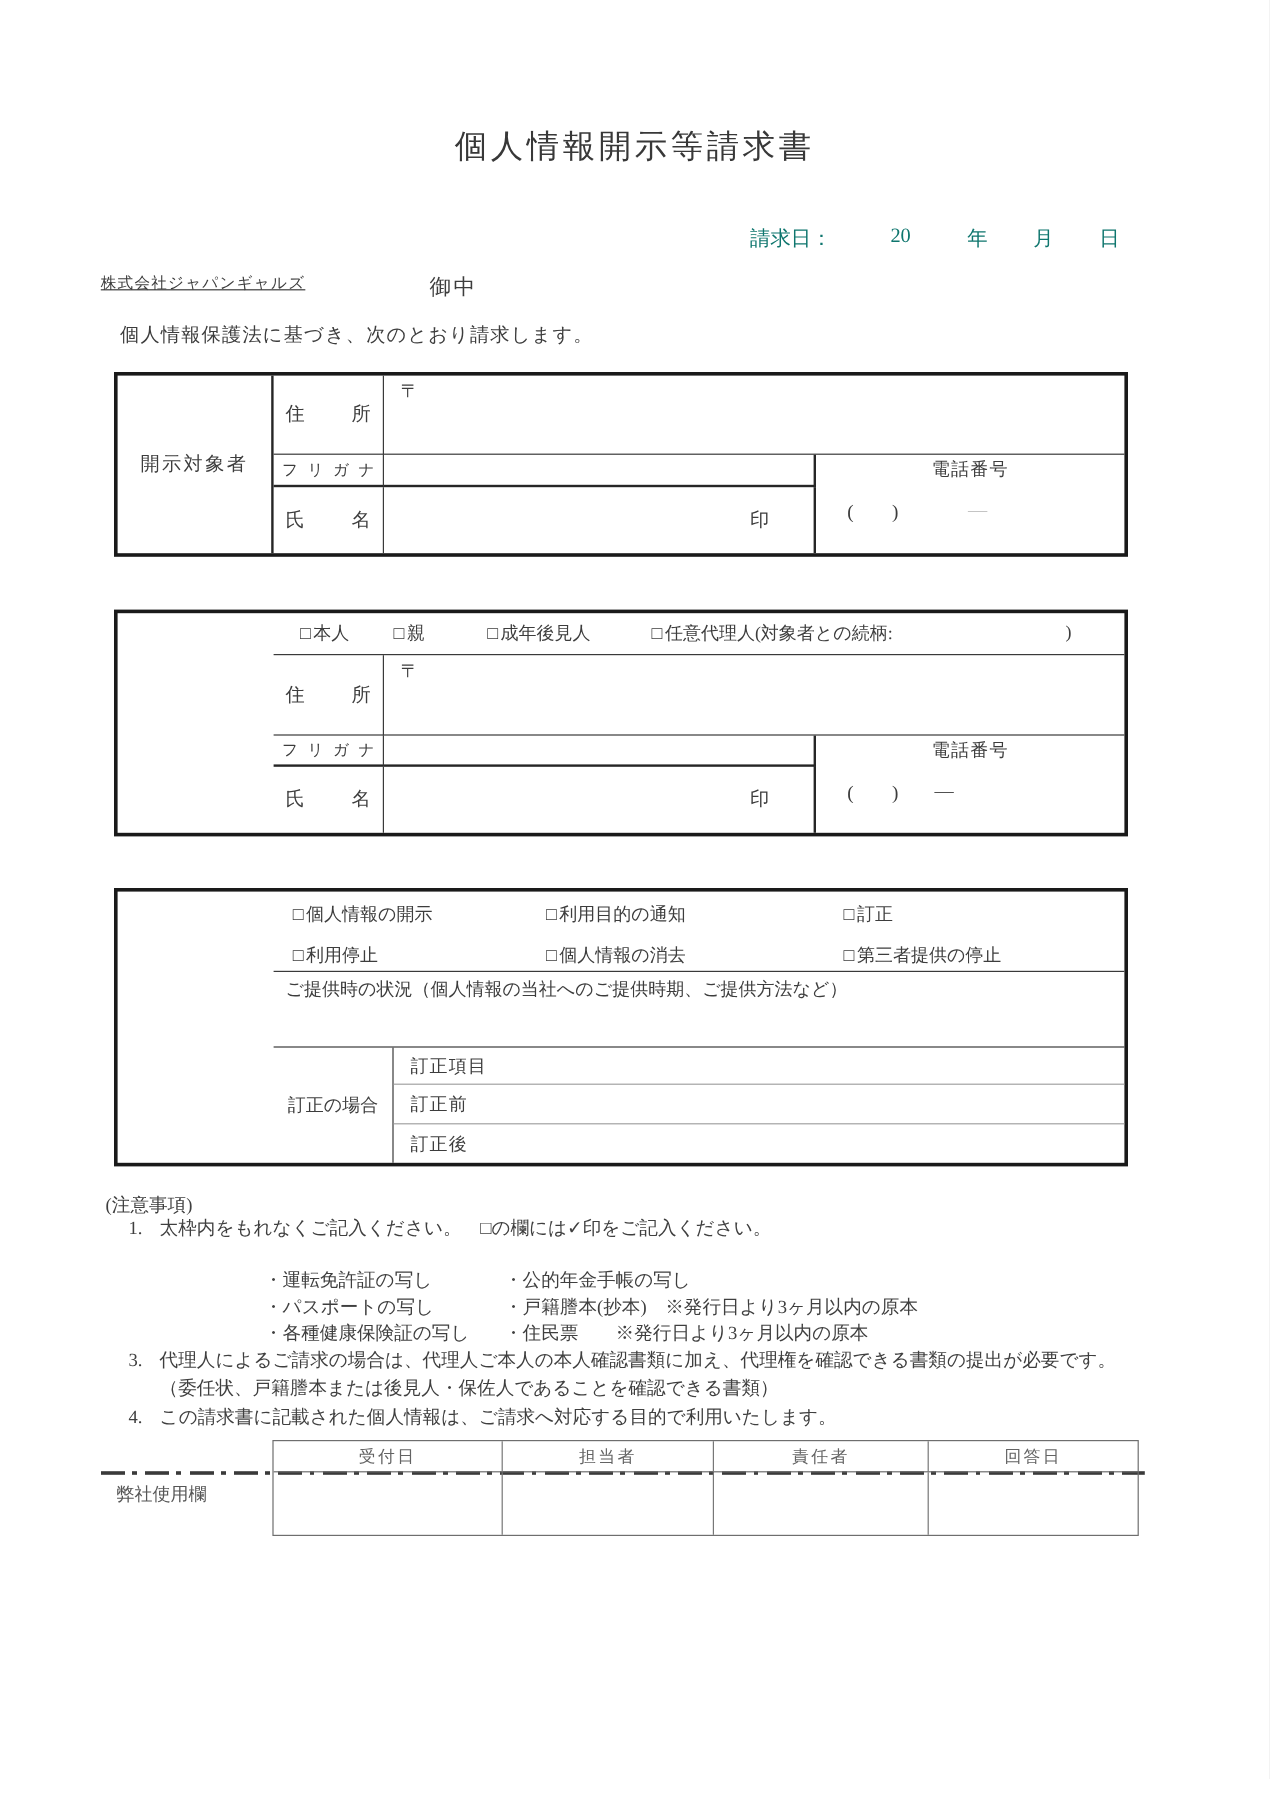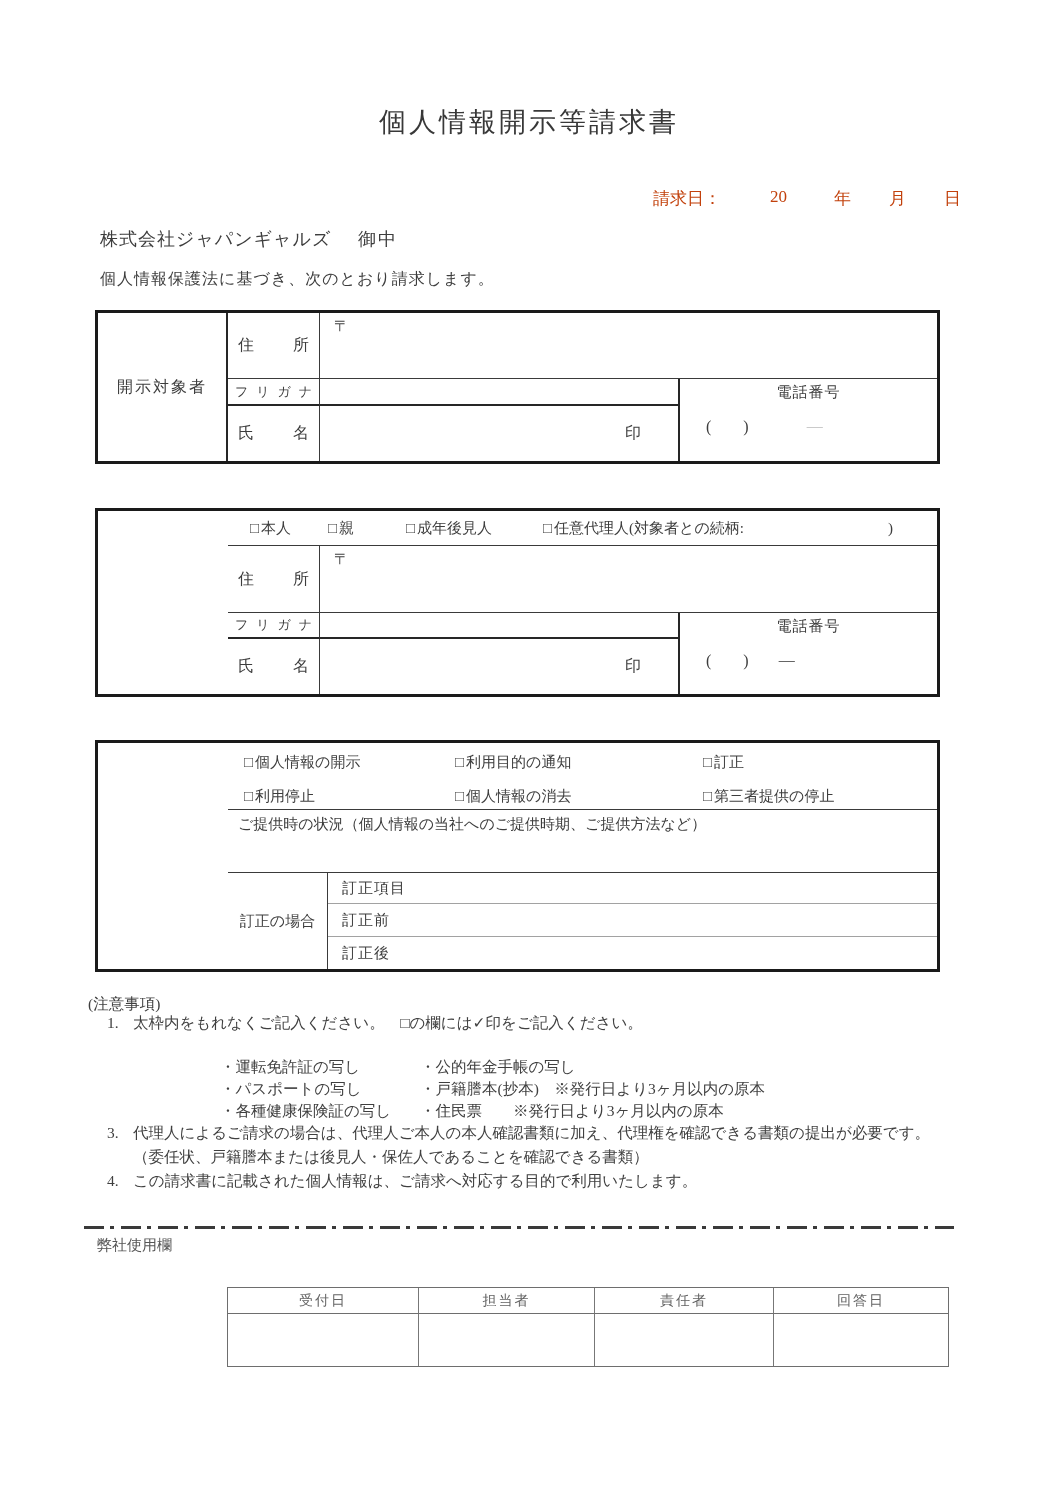--- a/index.html
+++ b/index.html
@@ -6,22 +6,22 @@
   .page{
     position:relative; width:1058px; height:1495px; margin:0 auto;
     background:#ffffff; overflow:hidden;
     font-family:"Liberation Serif","DejaVu Serif",serif;
     color:#3d3d3d;
   }
   .title{
     position:absolute; top:104px; left:0; width:100%;
     text-align:center; font-size:27px; letter-spacing:3px; color:#383838;
   }
-  .datepiece{position:absolute; top:187px; font-size:17px; color:#c2410c;margin-left:28px;}
-  .addr-company{position:absolute; top:227px; left:100px; font-size:18px; letter-spacing:1px;}
+  .datepiece{position:absolute; top:187px; font-size:17px; color:#0f766e;}
+  .addr-company{position:absolute; top:227px; left:84px; font-size:13px; letter-spacing:1px;text-decoration:underline;}
   .addr-honorific{position:absolute; top:227px; left:358px; font-size:18px; letter-spacing:2px;}
   .intro{position:absolute; top:269px; left:100px; font-size:16px; letter-spacing:1px;text-align:center;}
 
   
   .form-table{
     position:absolute; box-sizing:border-box;
     border:3px solid #1a1a1a; display:grid; background:#fff;
   }
   .t1{left:95px; top:310px; width:845px; height:154px;
       grid-template-columns:130px 92px 360px 1fr;
@@ -61,21 +61,21 @@
 
   
   .note{position:absolute; font-size:15.5px; white-space:nowrap; color:#3f3f3f;}
   .note .num{display:inline-block; width:26px;}
 
   
   .cutline{position:absolute; top:1226px; left:84px; width:870px; height:3px;
     background:repeating-linear-gradient(90deg,#3a3a3a 0 20px,transparent 20px 26px,#3a3a3a 26px 30px,transparent 30px 37px);}
   .office-label{position:absolute; top:1236px; left:97px; font-size:15px; color:#565656;}
   .office-table{
-    position:absolute; left:227px; top:1287px; width:722px; height:80px;
+    position:absolute; left:227px; top:1200px; width:722px; height:80px;
     box-sizing:border-box; border:1.5px solid #6e6e6e; display:grid;
     grid-template-columns:191px 176px 179px 1fr; grid-template-rows:26px 1fr;text-align:center;
   }
   .office-h{box-sizing:border-box; border-right:1px solid #777; border-bottom:1.5px solid #6e6e6e;
     display:flex; align-items:center; justify-content:center; font-size:14px; color:#636363; letter-spacing:2px;}
   .office-c{box-sizing:border-box; border-right:1px solid #777;}
   .office-h:nth-child(4), .office-c:last-child{border-right:none;}
 </style>
 </head>
 <body>

